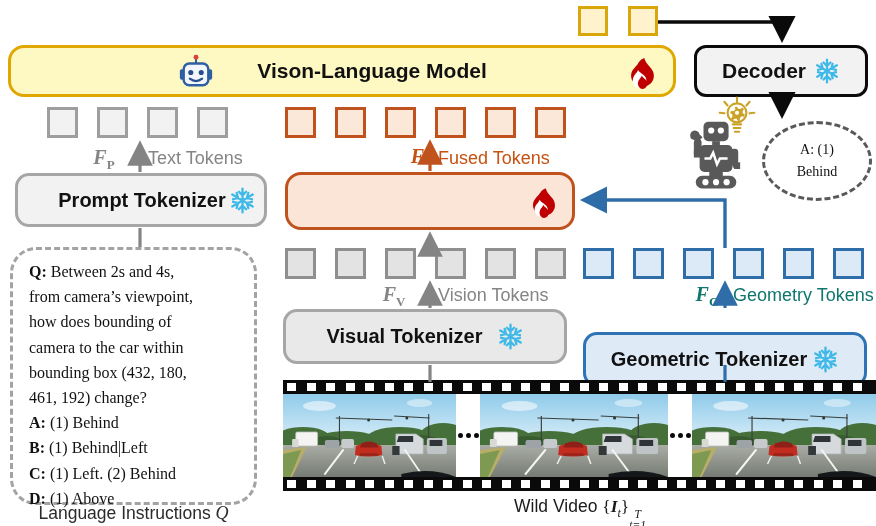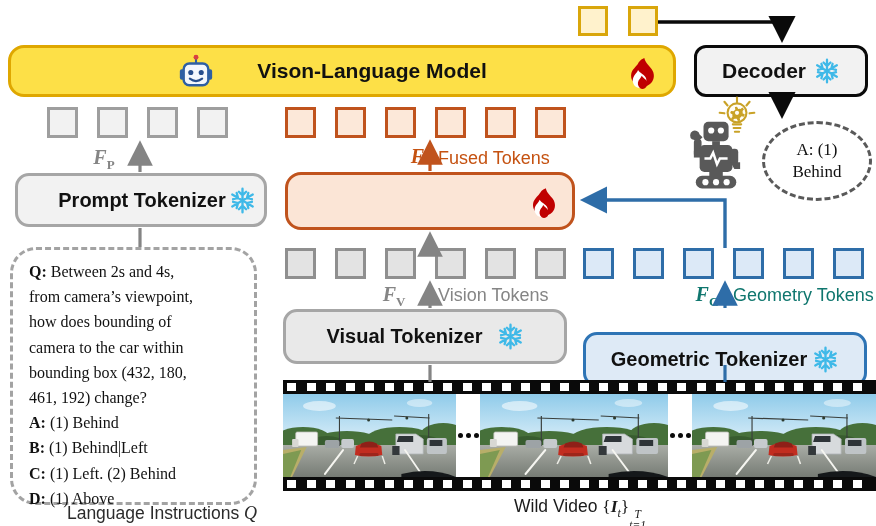--- a/index.html
+++ b/index.html
@@ -4,21 +4,21 @@
 <style>
   html,body{margin:0;padding:0;background:#fff;}
   .canvas{position:relative;width:876px;height:526px;background:#fff;overflow:hidden;
           font-family:"Liberation Sans",sans-serif;}
   .abs{position:absolute;}
 
   
   .modbox{position:absolute;box-sizing:border-box;display:flex;align-items:center;
           justify-content:center;white-space:nowrap;font-weight:bold;color:#111;}
   .vlm{left:8px;top:45px;width:668px;height:52px;border:3.5px solid #DFA700;
-       border-radius:16px;background:#fde047;font-size:21px;}
+       border-radius:16px;background:#fef9c3;font-size:21px;}
   .decoder{left:694px;top:45px;width:174px;height:52px;border:3px solid #0a0a0a;
        border-radius:12px;background:#F2F2F2;font-size:21px;gap:8px;}
   .prompt-tok{left:15px;top:173px;width:252px;height:54px;border:3px solid #A6A6A6;
        border-radius:14px;background:#F2F2F2;font-size:20px;gap:3px;padding-left:32px;}
   .fusion{left:285px;top:172px;width:290px;height:58px;border:3px solid #C0531D;
        border-radius:16px;background:#FBE5D6;font-size:20px;}
   .visual-tok{left:283px;top:309px;width:284px;height:55px;border:3px solid #A6A6A6;
        border-radius:14px;background:#E9E9E9;font-size:20px;gap:14px;}
   .geom-tok{left:583px;top:309px;width:284px;height:55px;border:3px solid #2E74B5;
        border-radius:14px;background:#DEEAF6;font-size:20px;gap:5px;margin-top:23px;}
@@ -44,28 +44,28 @@
   .toklabel{position:absolute;font-size:18px;}
   .c-gray{color:#858585;text-align:center;}
   .c-orange{color:#C55211;}
   .c-blue{color:#0f766e;}
 
   
   .qbox{left:10px;top:247px;width:247px;height:258px;box-sizing:border-box;
         border:3.5px dashed #A3A3A3;border-radius:26px;background:#fff;
         padding:9px 10px 0 16px;font-family:"Liberation Serif",serif;
         font-size:16px;line-height:25.2px;color:#111;}
-  .qcap{left:10px;top:503px;width:247px;text-align:right;font-size:17.5px;color:#2b2b2b;}
+  .qcap{left:10px;top:503px;width:247px;text-align:center;font-size:17.5px;color:#2b2b2b;}
   .qcap .mq{font-family:"Liberation Serif",serif;font-style:italic;font-size:18px;}
 
   
   .answer{left:762px;top:121px;width:110px;height:80px;box-sizing:border-box;
           border:3px dashed #595959;border-radius:50%;background:#fff;
           display:flex;flex-direction:column;align-items:center;justify-content:center;
-          font-family:"Liberation Serif",serif;font-size:17px;line-height:22px;color:#111;}
+          font-family:"Liberation Serif",serif;font-size:14px;line-height:22px;color:#111;}
 
   
   .strip{left:283px;top:380px;width:593px;height:111px;background:#0a0a0a;}
   .holes{position:absolute;left:4px;right:4px;height:8px;
          background:repeating-linear-gradient(90deg,#fff 0 9px,#0a0a0a 9px 19.5px);}
   .holes.top{top:3px;} .holes.bot{bottom:3px;}
   .frames{position:absolute;left:0;top:14px;right:0;height:83px;display:flex;}
   .frame{height:83px;background:#cfe6f2;position:relative;overflow:hidden;}
   .gapdots{width:24px;background:#fff;display:flex;align-items:center;justify-content:center;gap:3px;}
   .gapdots i{width:5px;height:5px;border-radius:50%;background:#0a0a0a;}
@@ -266,20 +266,21 @@
         </svg></span>
   </div>
 
   <div class="tokrow row-text">
       <div class="token"></div>
       <div class="token"></div>
       <div class="token"></div>
       <div class="token"></div>
     </div>
   <span class="mathF c-gray" style="left:74px;top:146px"><b><i>F</i></b><sub>P</sub></span>
+  <span class="toklabel c-gray abs" style="left:148px;top:148px">Text Tokens</span>
 
   <div class="modbox prompt-tok">
     <span>Prompt Tokenizer</span>
     <span class="icon">
       <svg width="27" height="27">
           <use href="#flake"></use>
         </svg></span>
   </div>
 
   <div class="abs qbox">

